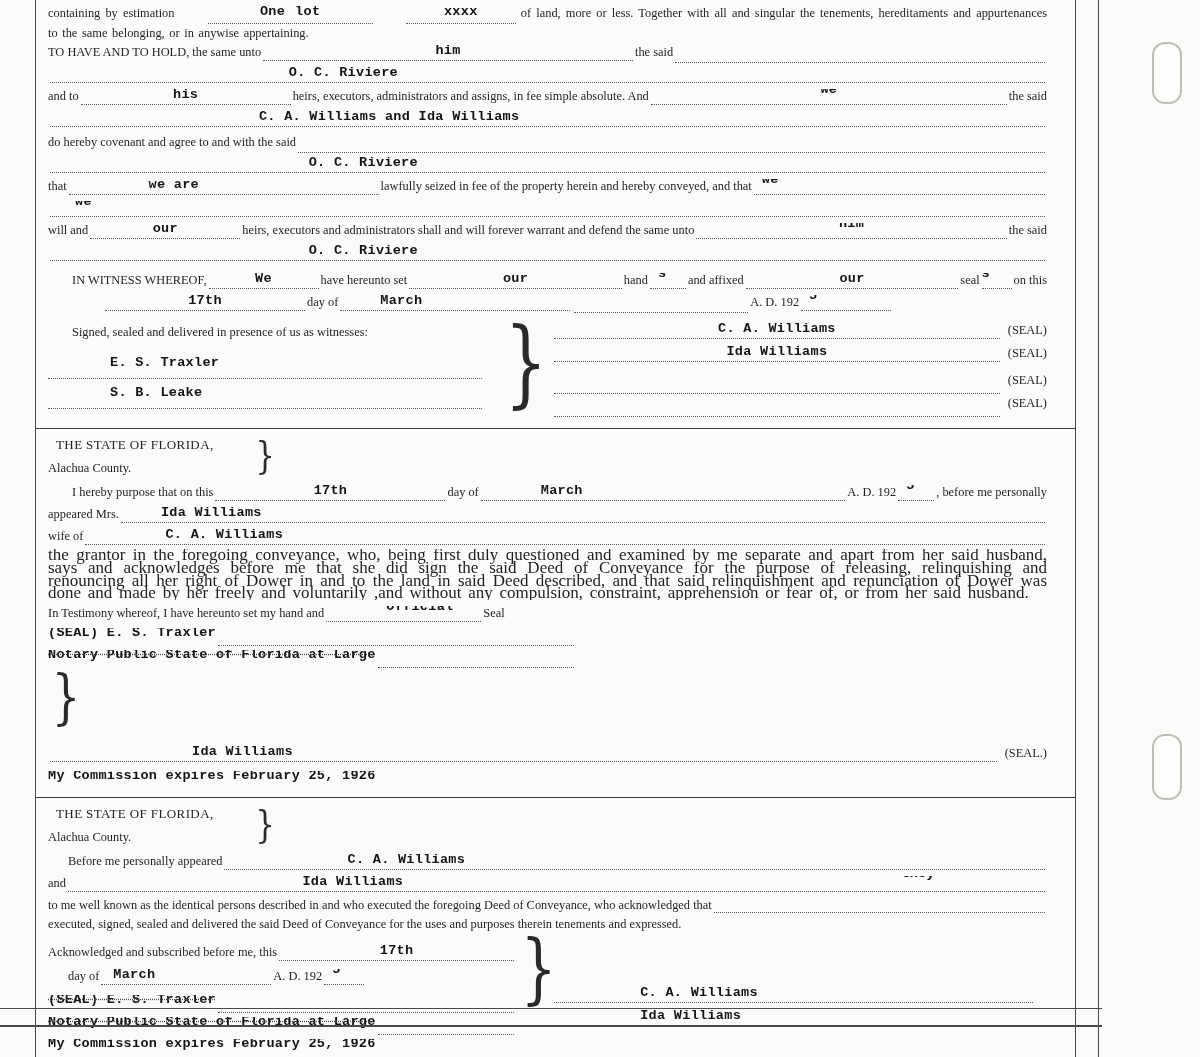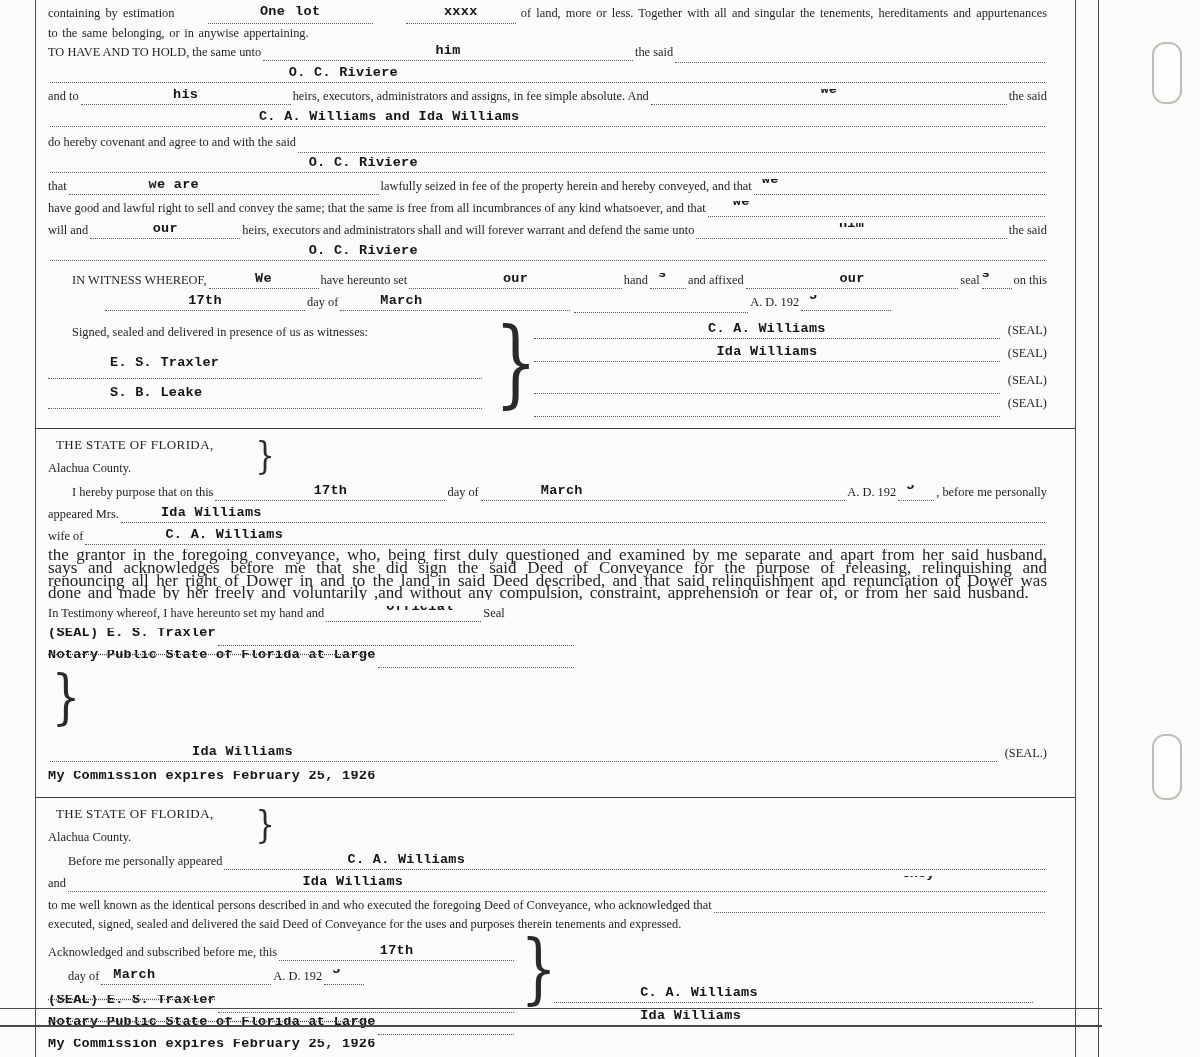--- a/index.html
+++ b/index.html
@@ -30,21 +30,21 @@
   
   .ind20{margin-left:20px}.ind30{}.ind40{margin-left:24px}.ind55{margin-left:55px}.ind520{margin-left:520px}
   .mt4{margin-top:4px}.mt6{margin-top:6px}.mt8{margin-top:8px}.mt12{margin-top:12px}
   
   .of1{margin-left:24%}.of2{margin-left:21%}.of3{margin-left:26%}.of4{margin-left:60px}.of5{margin-left:80px}
   .of6{margin-left:18%}.of7{margin-left:15%}.of8{margin-left:40px}.of9{margin-left:12px}.of10{margin-left:8px}.of11{margin-left:25px}
   .spacer{flex:1 1 auto;}
   
   .sep{border-top:1.3px solid #3c3c3c;margin:9px -28px 7px -13px;height:0;}
   
-  .attest{display:flex;margin-top:8px;}
+  .attest{display:flex;margin-top:8px;gap:10px;}
   .att-left{width:440px;flex:0 0 auto;}
   .wline{border-bottom:1px dotted #5a5a5a;margin-right:6px;text-align:left;padding-left:62px;height:21px;}
   .brace{font-family:"DejaVu Serif",serif;color:#2a2a2a;flex:0 0 auto;}
   .att-brace{font-size:96px;line-height:86px;transform:scaleX(.7);width:44px;margin-top:-4px;}
   .att-right{flex:1 1 auto;}
   .srow{display:flex;align-items:baseline;height:23px;}
   .seal{padding-left:6px;flex:0 0 auto;}
   
   .staterow{position:relative;height:22px;margin-top:8px;}
   .state{font-size:13px;letter-spacing:.4px;margin-left:8px;}
@@ -119,21 +119,20 @@
     </div>
 
     <div class="line">
       <span class="p">that</span>
       <span class="fill w310 tl"><span class="typed of5">we are</span></span>
       <span class="p">lawfully seized in fee of the property herein and hereby conveyed, and that</span>
       <span class="fill grow tl"><span class="typed up of10">we</span></span>
     </div>
 
     <div class="line">
-      <span class="p">have good and lawful right to sell and convey the same; that the same is free from all incumbrances of any kind whatsoever, and that</span>
       <span class="fill grow tl"><span class="typed up of11">we</span></span>
     </div>
 
     <div class="line">
       <span class="p">will and</span>
       <span class="fill w150"><span class="typed">our</span></span>
       <span class="p">heirs, executors and administrators shall and will forever warrant and defend the same unto</span>
       <span class="fill grow"><span class="typed up">him</span></span>
       <span class="p">the said</span>
     </div>

